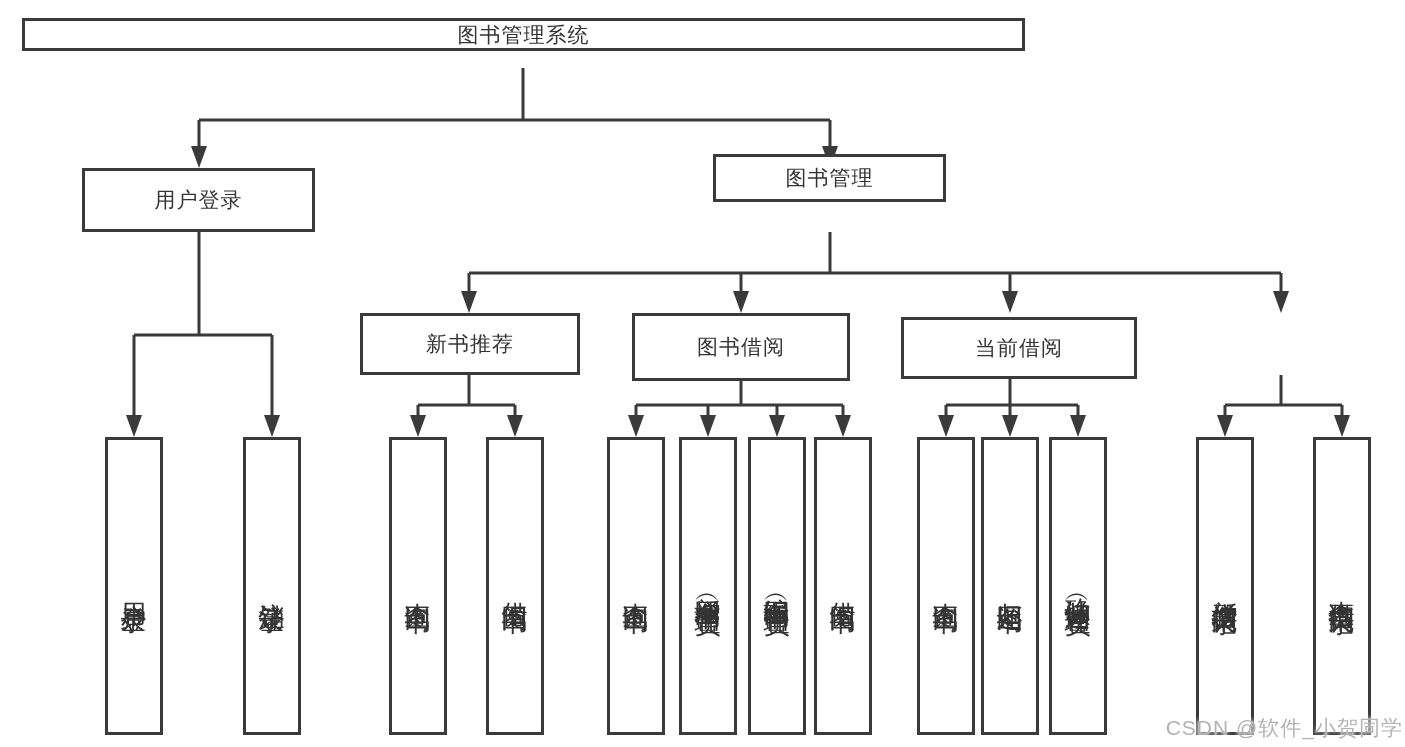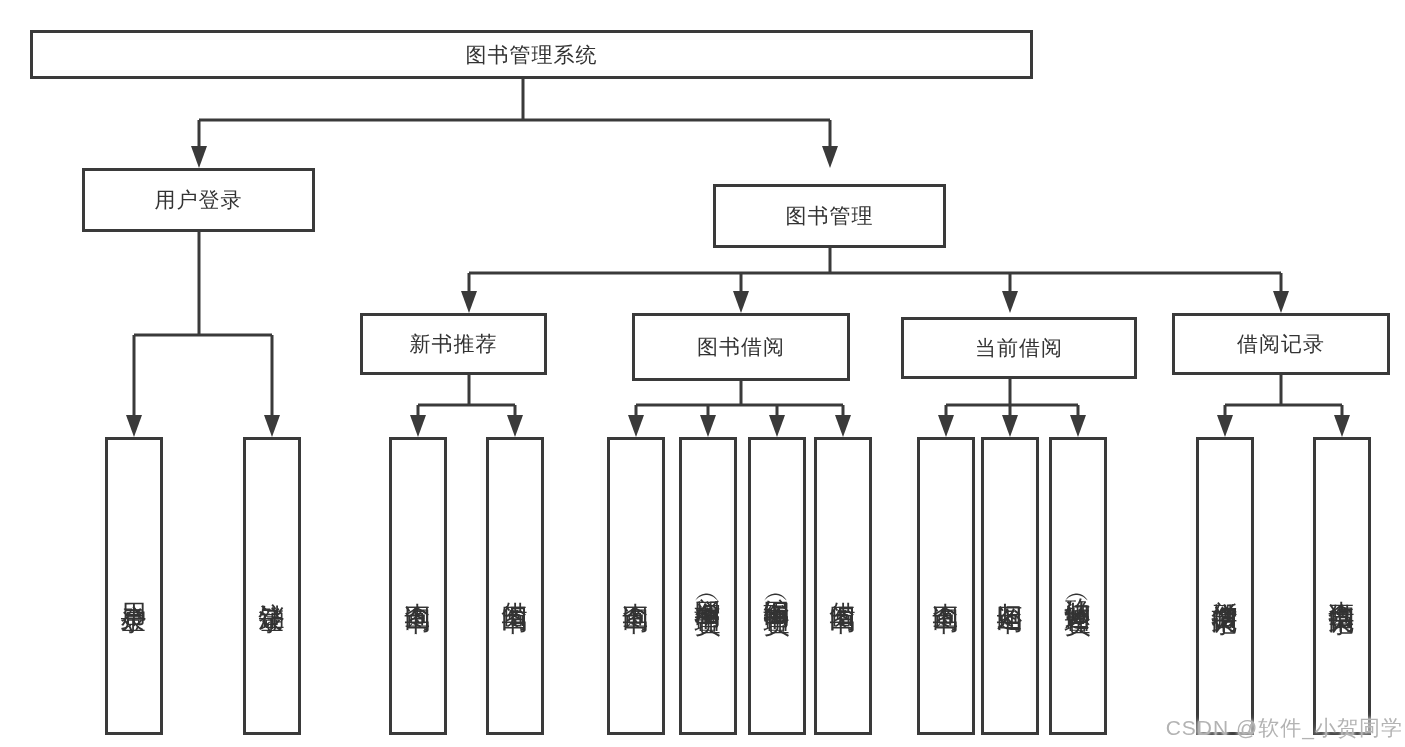--- a/index.html
+++ b/index.html
@@ -84,29 +84,28 @@
       <polygon points="769,415 785,415 777,437"></polygon>
       <polygon points="835,415 851,415 843,437"></polygon>
       <polygon points="938,415 954,415 946,437"></polygon>
       <polygon points="1002,415 1018,415 1010,437"></polygon>
       <polygon points="1070,415 1086,415 1078,437"></polygon>
       <polygon points="1217,415 1233,415 1225,437"></polygon>
       <polygon points="1334,415 1350,415 1342,437"></polygon>
     </g>
   </svg>
 
-  <div class="box h-box" style="left:30px; top:18px; width:1003px; height:49px;margin-top:12px;">图书管理系统</div>
+  <div class="box h-box" style="left:22px; top:18px; width:1003px; height:33px;">图书管理系统</div>
 
   <div class="box h-box" style="left:82px; top:168px; width:233px; height:64px;">用户登录</div>
-  <div class="box h-box" style="left:713px; top:184px; width:233px; height:64px;text-align:center;">图书管理</div>
+  <div class="box h-box" style="left:713px; top:154px; width:233px; height:48px;text-align:center;">图书管理</div>
 
-  <div class="box h-box" style="left:360px; top:313px; width:187px; height:62px;">新书推荐</div>
+  <div class="box h-box" style="left:360px; top:313px; width:220px; height:62px;">新书推荐</div>
   <div class="box h-box" style="left:632px; top:313px; width:218px; height:68px;">图书借阅</div>
   <div class="box h-box" style="left:901px; top:317px; width:236px; height:62px;">当前借阅</div>
-  <div class="box h-box" style="left:1172px; top:313px; width:218px; height:62px;">借阅记录</div>
 
   <div class="box v-box" style="left:105px; top:437px; width:58px; height:298px;">用户登录</div>
   <div class="box v-box" style="left:243px; top:437px; width:58px; height:298px;">注销登录</div>
 
   <div class="box v-box" style="left:389px; top:437px; width:58px; height:298px;">查询图书</div>
   <div class="box v-box" style="left:486px; top:437px; width:58px; height:298px;">借阅图书</div>
 
   <div class="box v-box" style="left:607px; top:437px; width:58px; height:298px;">查询图书</div>
   <div class="box v-box" style="left:679px; top:437px; width:58px; height:298px;">新增图书（管理员）</div>
   <div class="box v-box" style="left:748px; top:437px; width:58px; height:298px;">编辑图书（管理员）</div>

